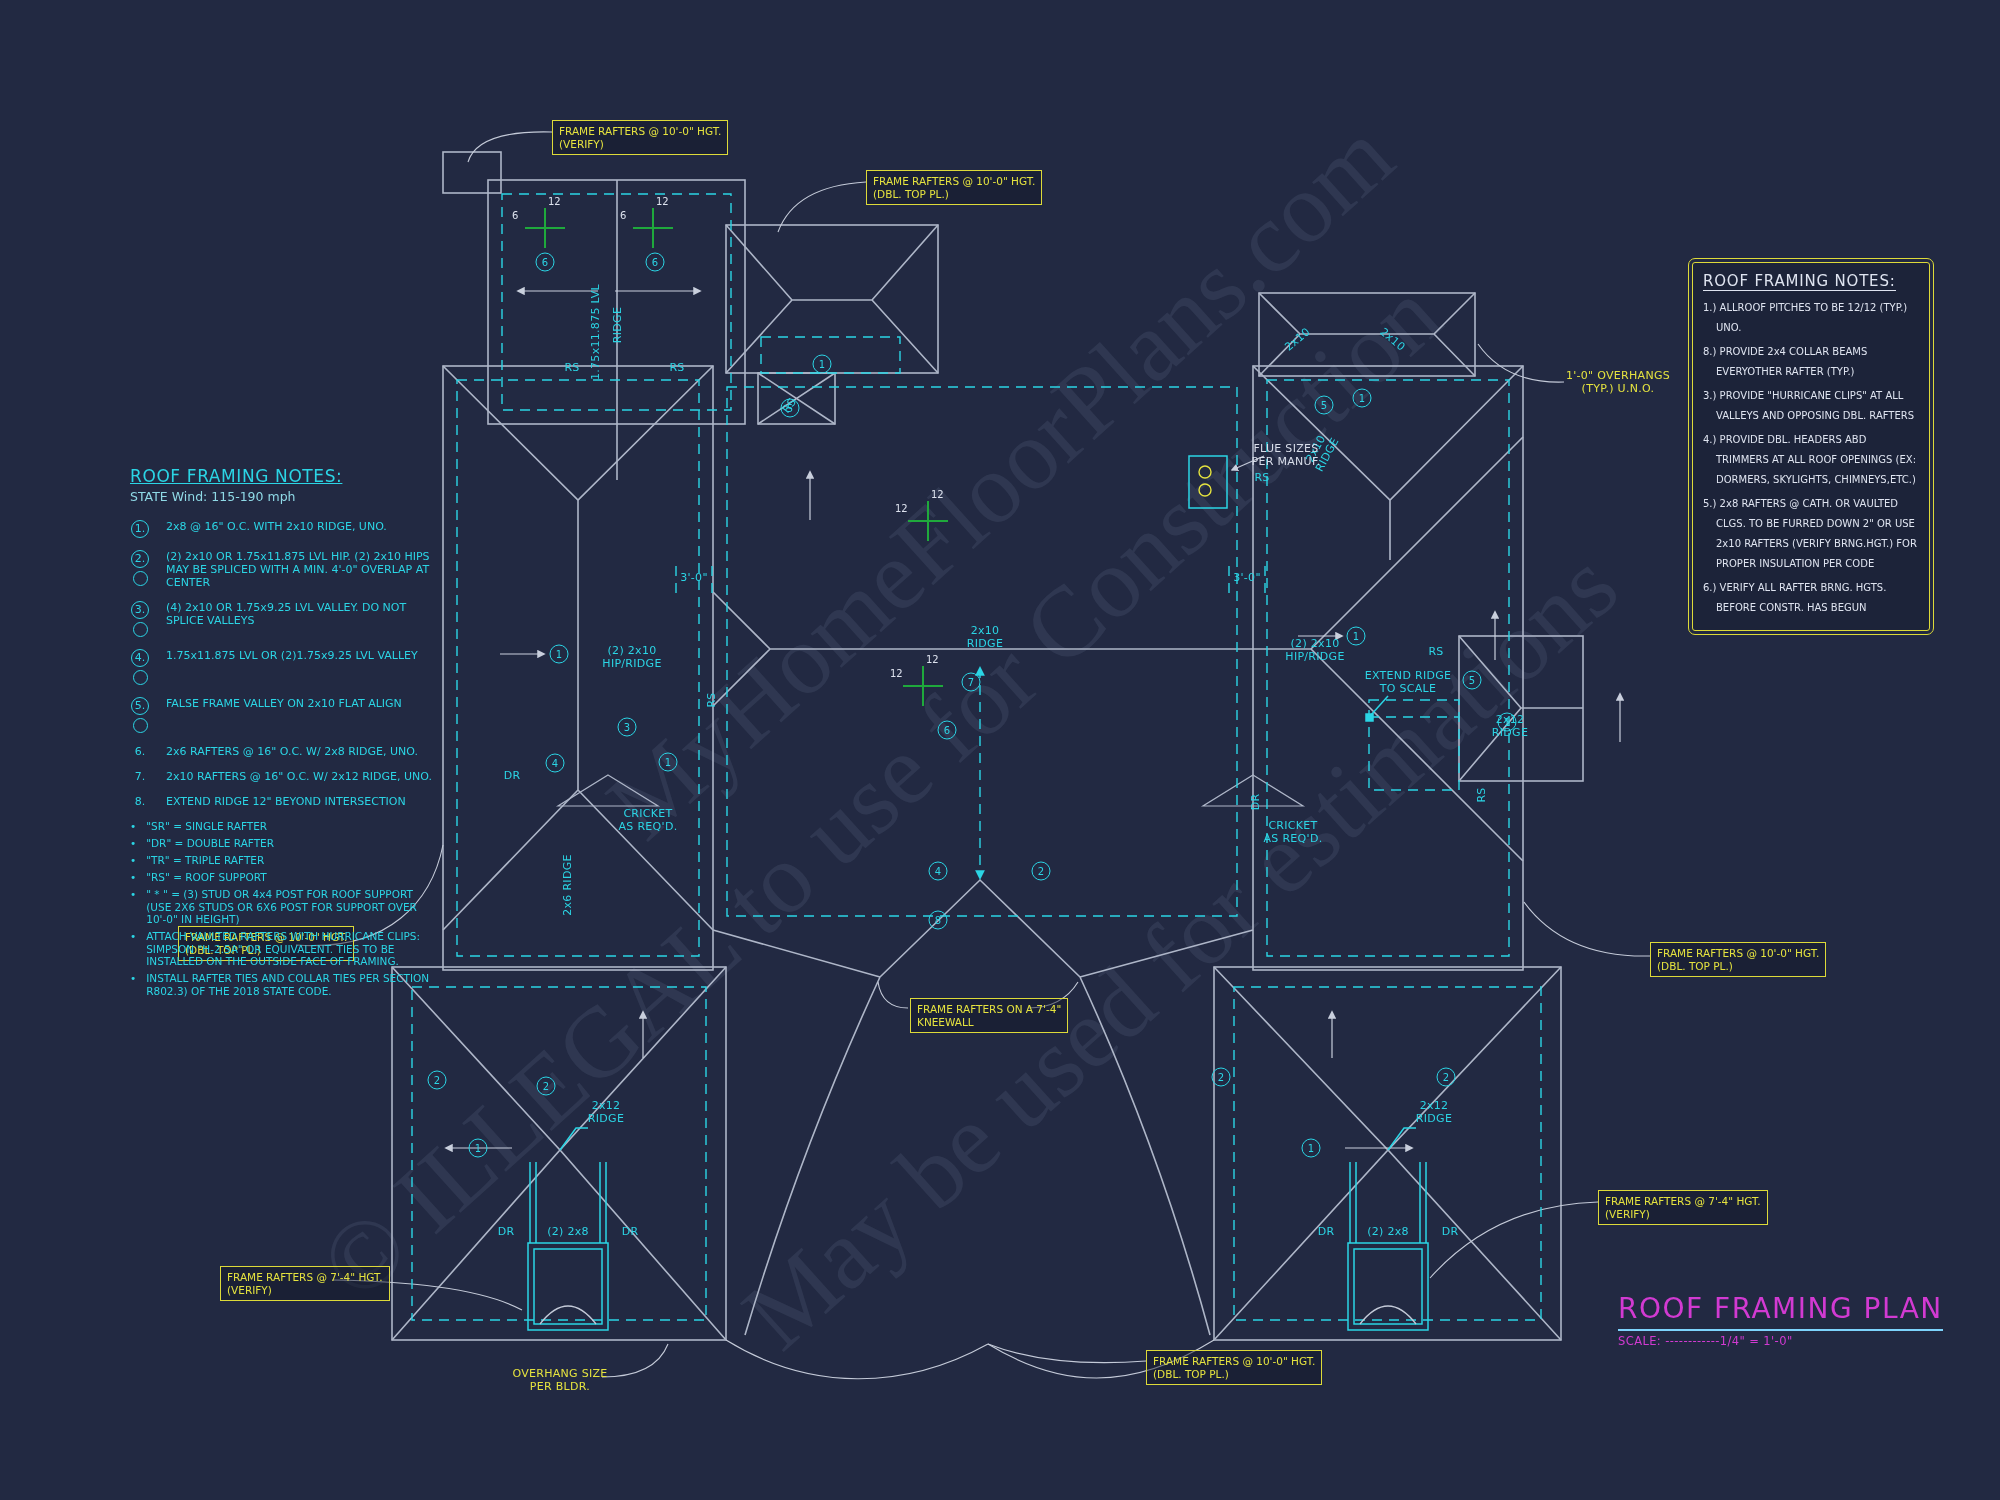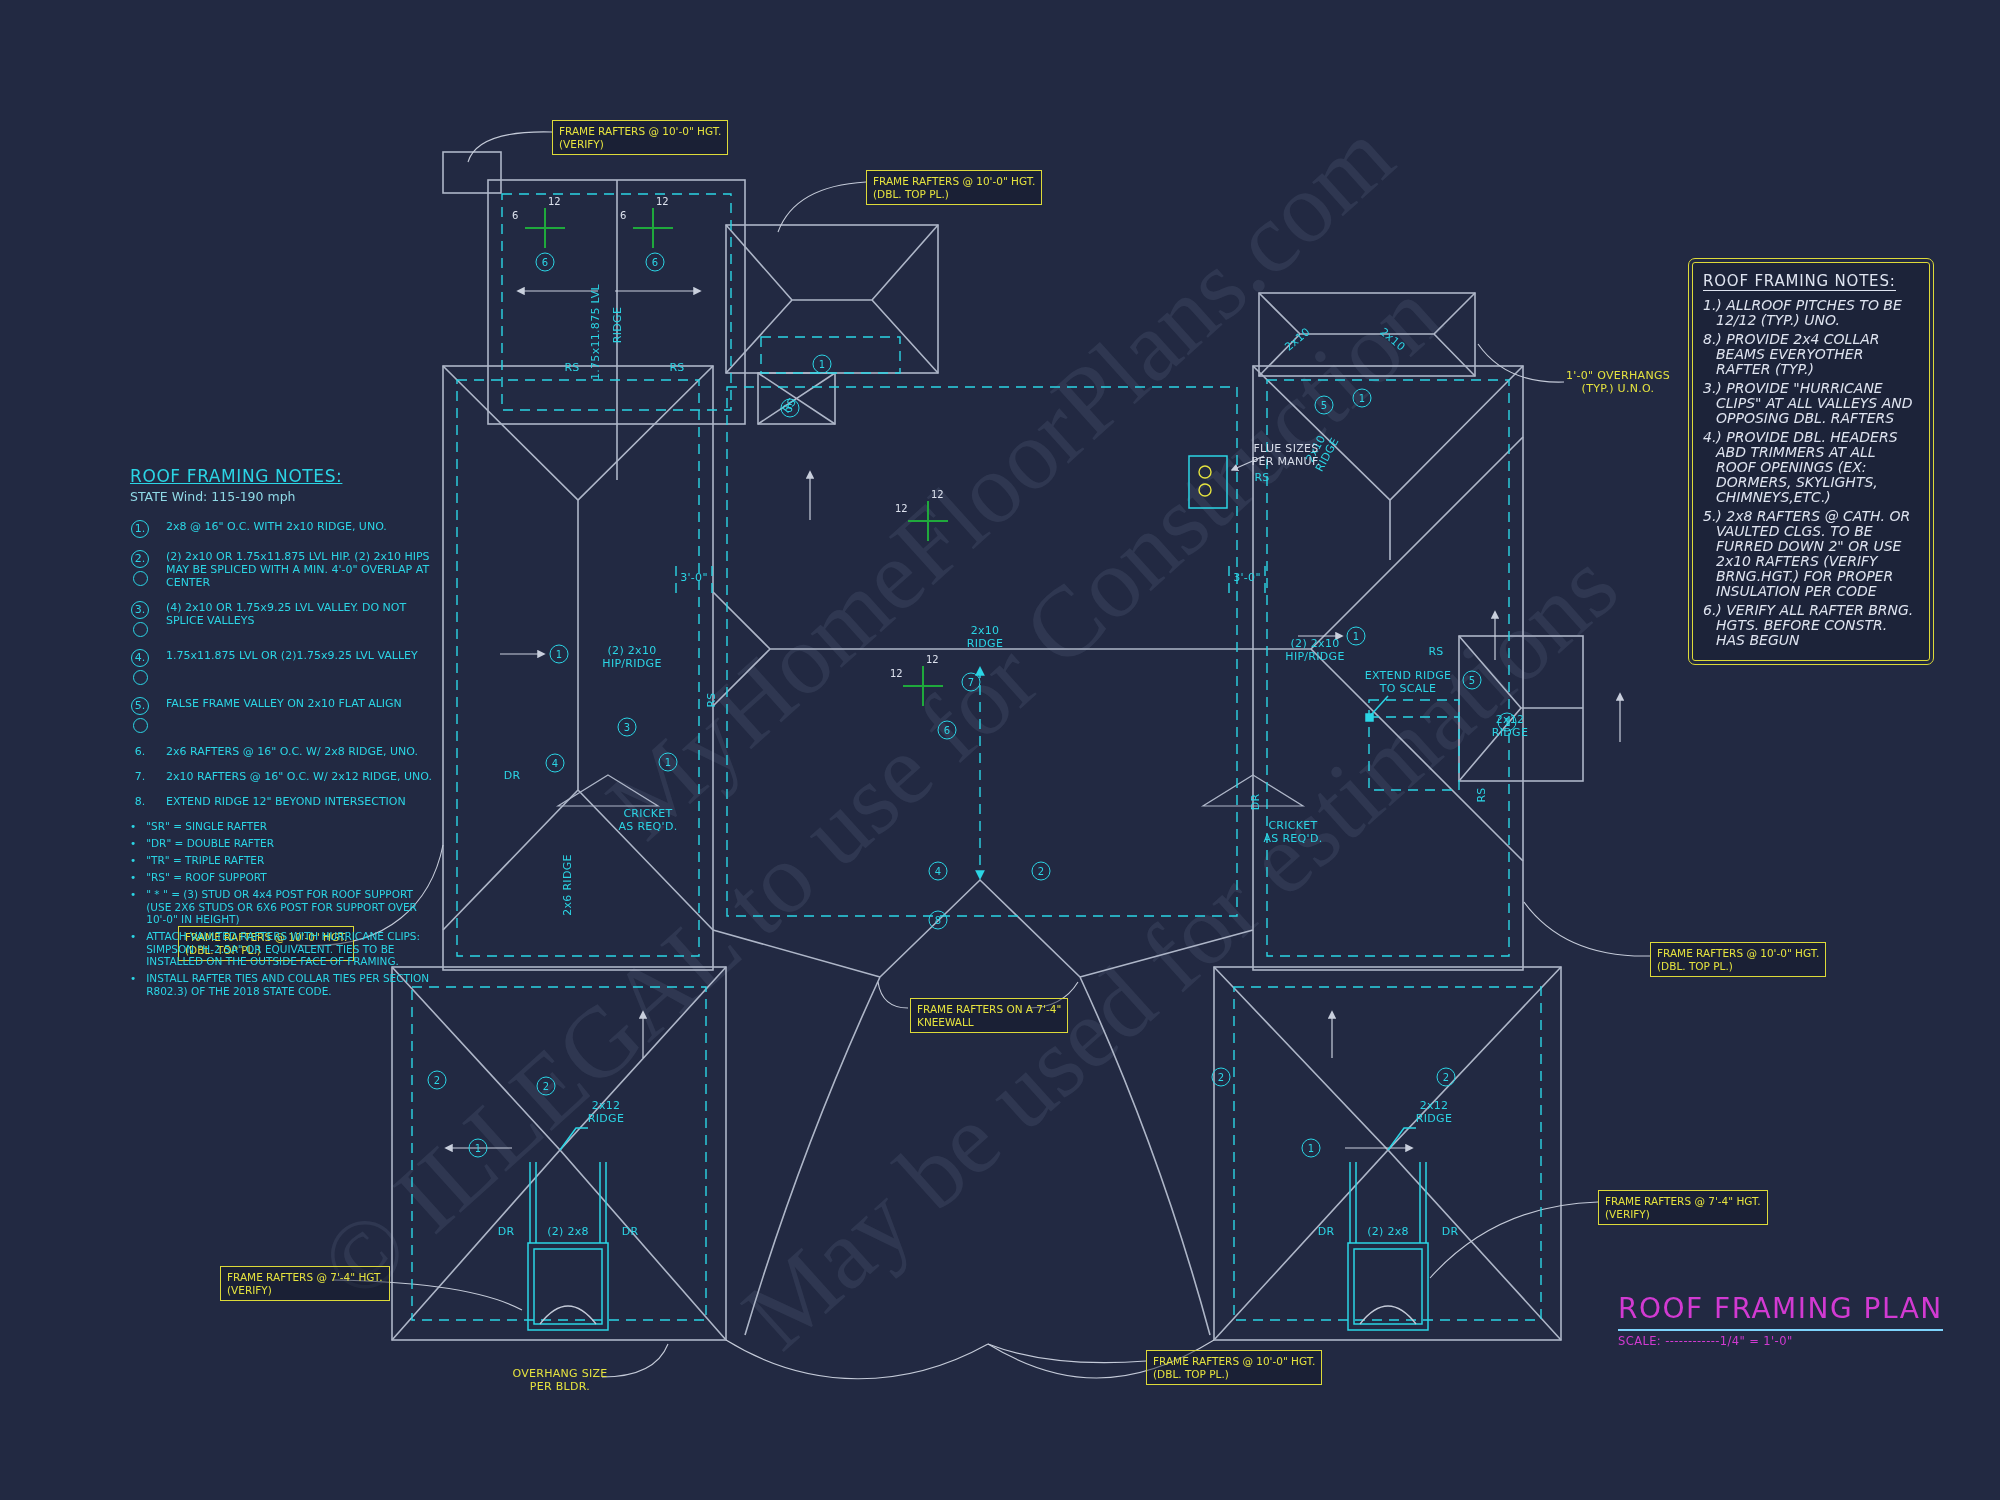--- a/index.html
+++ b/index.html
@@ -37,21 +37,21 @@
   .n-item.extra .num::after{content:"";display:block;width:13px;height:13px;margin:3px auto 0;
         border:1.2px solid #2bd5e5;border-radius:50%;}
   .b-item{display:flex;gap:10px;margin-bottom:4.5px;font-size:10.5px;line-height:12.5px;}
   .b-item::before{content:"\2022";}
   
   .right-notes{position:absolute;left:1692px;top:262px;width:216px;border:1.5px solid #ddda39;
        outline:1.5px solid #ddda39;outline-offset:3px;border-radius:3px;padding:8px 10px;
        color:#dfe4f0;background:rgba(18,22,38,.3);}
   .rn-title{font-size:15px;letter-spacing:.8px;border-bottom:1.2px solid #dfe4f0;
        display:inline-block;margin-bottom:7px;}
-  .rn-item{font-size:14px;line-height:15px;margin-bottom:4px;padding-left:13px;text-indent:-13px;font-style:italic;}
+  .rn-item{font-size:10px;line-height:20px;margin-bottom:4px;padding-left:13px;text-indent:-13px;}
   
   .note-box{position:absolute;left:1732px;top:486px;width:120px;border:1.6px solid #ddda39;
        color:#e5e33f;font-size:9px;line-height:11px;padding:5px 6px;background:rgba(18,22,38,.3);}
   .nb-title{margin-bottom:5px;}
   
   .titleblock{position:absolute;left:1618px;top:1292px;color:#d23ad2;}
   .tb-title{font-size:28px;letter-spacing:1.5px;border-bottom:2px solid #7dd3fc;
        padding-bottom:4px;white-space:nowrap;}
   .tb-scale{font-size:11.5px;margin-top:3px;letter-spacing:.4px;}
   svg.plan{position:absolute;left:0;top:0;}

